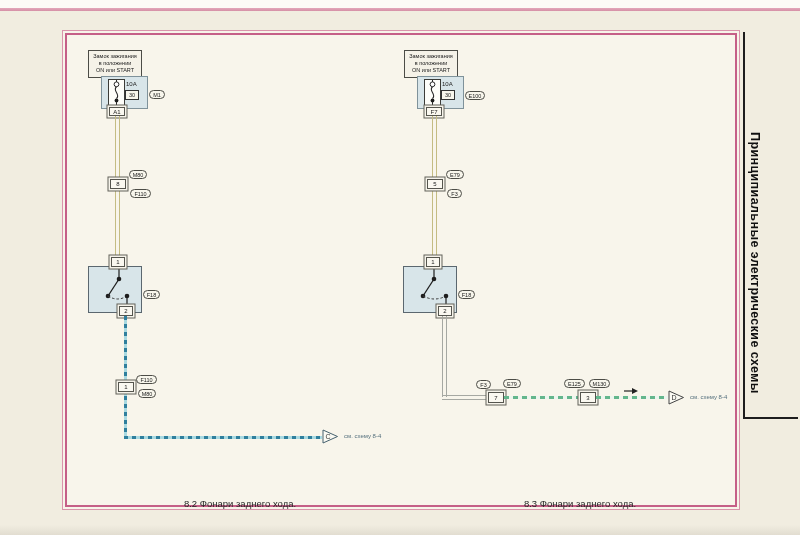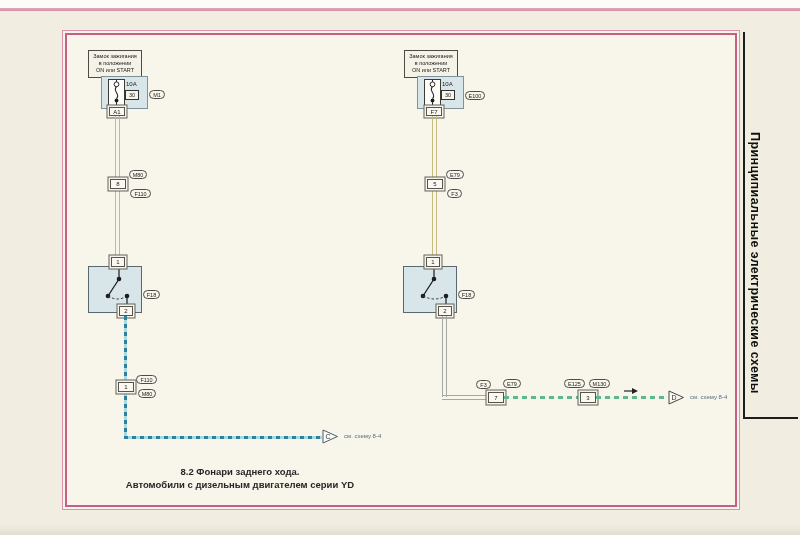--- a/index.html
+++ b/index.html
@@ -33,21 +33,21 @@
   .oval{border:1px solid #4c4c46;border-radius:6px;background:#f8f6ec;height:9px;line-height:8px;
     font-size:5.5px;text-align:center;white-space:nowrap;box-sizing:border-box;padding:0 1px;}
   .wire-olive{width:5px;border-left:1.3px solid #c4bc83;border-right:1.3px solid #c4bc83;box-sizing:border-box;}
   .wire-grey-v{width:5px;border-left:1.3px solid #a6a8a2;border-right:1.3px solid #a6a8a2;box-sizing:border-box;}
   .wire-grey-h{height:5px;border-top:1.3px solid #a6a8a2;border-bottom:1.3px solid #a6a8a2;box-sizing:border-box;}
   .dash-teal-v{width:3px;background:repeating-linear-gradient(180deg,#2f7f9d 0 4px,#a9d9e1 4px 8px);}
   .dash-teal-h{height:3px;background:repeating-linear-gradient(90deg,#2f7f9d 0 4px,#a9d9e1 4px 8px);}
   .dash-green-h{height:3px;background:repeating-linear-gradient(90deg,#63b68c 0 5px,#edf5ee 5px 9px);}
   .sw-box{width:52px;height:45px;background:#d8e5e9;border:1px solid #5b676f;}
   .note{font-size:6px;color:#55707d;white-space:nowrap;}
-  .caption{width:320px;text-align:center;font-weight:bold;color:#262626;font-size:9.5px;line-height:12.5px;}
+  .caption{width:320px;text-align:center;font-weight:normal;color:#262626;font-size:9.5px;line-height:12.5px;margin-top:32px;}
 </style>
 </head>
 <body>
 
 <div id="page">
 
   <div class="abs top-white"></div>
   <div class="abs top-rule"></div>
 
   <div class="abs frame">
@@ -104,21 +104,20 @@
   <div class="abs dash-teal-h" style="left:124px;top:436px;width:198px;"></div>
 
   <svg class="abs" style="left:322px;top:429px;" width="17" height="15" viewBox="0 0 17 15">
     <polygon points="1,1 1,14 15.5,7.5" fill="#fbfaf3" stroke="#46616e" stroke-width="1"></polygon>
     <text x="3.5" y="10" font-size="7" fill="#333" font-family="Liberation Sans, sans-serif">C</text>
   </svg>
   <div class="abs note" style="left:344px;top:433px;">см. схему 8-4</div>
 
   <div class="abs caption" style="left:80px;top:466px;">
     <div>8.2 Фонари заднего хода.</div>
-    <div>Автомобили с дизельным двигателем серии YD</div>
   </div>
 
   <div class="abs ign-box" style="left:404px;top:50px;">
     <div>Замок зажигания</div>
     <div>в положении</div>
     <div>ON или START</div>
   </div>
 
   <div class="abs fuse-asm" style="left:417px;top:76px;">
     <div class="fuse-win">
@@ -177,20 +176,21 @@
     <polygon points="8,1 14,4 8,7" fill="#222"></polygon>
   </svg>
 
   <svg class="abs" style="left:668px;top:390px;" width="17" height="15" viewBox="0 0 17 15">
     <polygon points="1,1 1,14 15.5,7.5" fill="#fbfaf3" stroke="#444" stroke-width="1"></polygon>
     <text x="3.5" y="10" font-size="7" fill="#333" font-family="Liberation Sans, sans-serif">D</text>
   </svg>
   <div class="abs note" style="left:690px;top:394px;">см. схему 8-4</div>
 
   <div class="abs caption" style="left:420px;top:466px;">
+    <div>8.3 Фонари заднего хода.</div>
   </div>
 
   <div class="abs side-line-v"></div>
   <div class="abs side-line-h"></div>
   <div class="abs side-text">Принципиальные электрические схемы</div>
 
   <div class="abs bottom-shade"></div>
 </div>
 
 </body></html>

